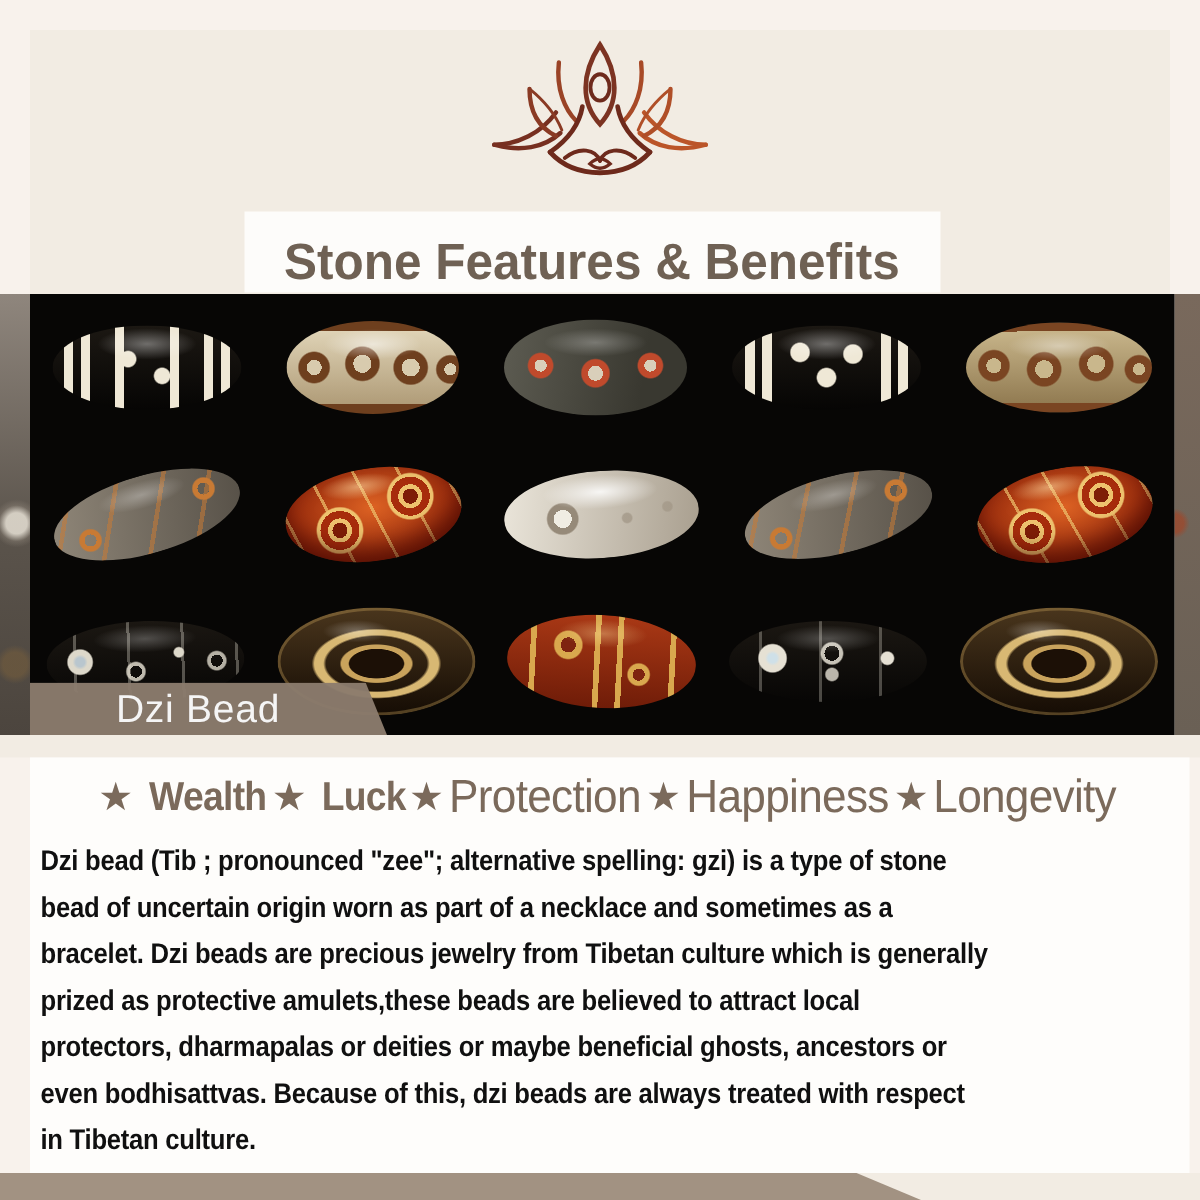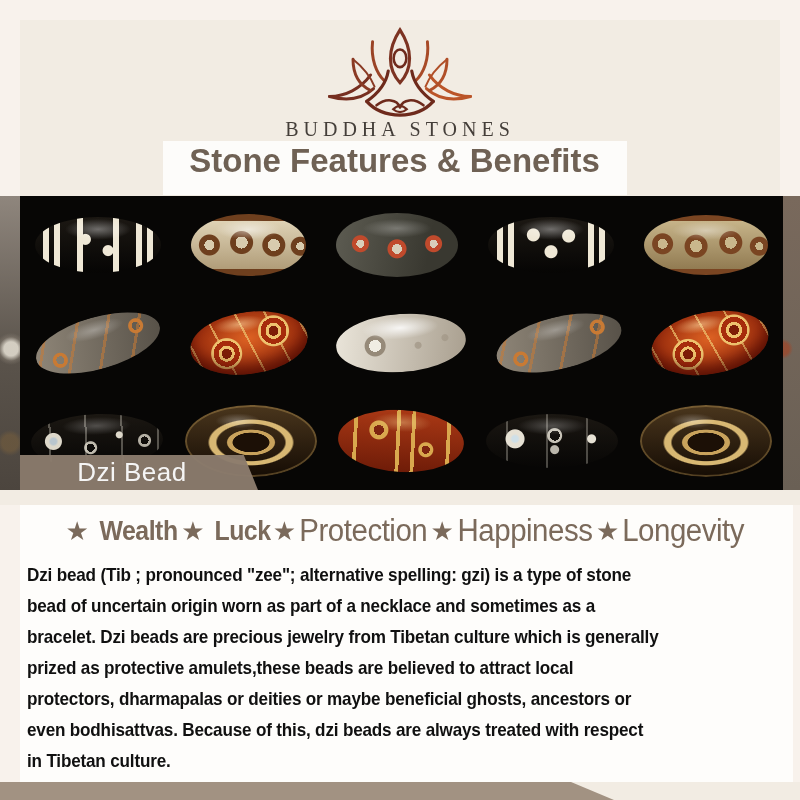--- a/index.html
+++ b/index.html
@@ -19,21 +19,21 @@
   }
   .logo-svg { position:absolute; left:300px; top:26px; width:200px; height:94px; }
   .brand-name {
     position:absolute; left:0; top:118px; width:800px; text-align:center;
     font-family:"Liberation Serif", serif; font-size:20px; letter-spacing:5px;
     color:var(--brand-text, #443e39);
   }
   .banner {
     position:absolute; left:163px; top:141px; width:464px; height:54px;
     background:var(--banner-bg, #fdfcfa);
-    display:flex; align-items:flex-start; justify-content:center;
+    display:flex; align-items:flex-end; justify-content:center;
   }
   .banner h1 {
     font-size:34px; font-weight:700; color:var(--banner-text, #6f6154);
     transform:scaleX(.97); white-space:nowrap;
   }
 
   
   .photo {
     position:absolute; left:20px; top:196px; width:763px; height:294px;
     background:var(--photo-bg, #070605); overflow:hidden;
@@ -230,21 +230,20 @@
 
     <ellipse cx="100" cy="33" rx="6.5" ry="9" stroke="#6e2a1c" stroke-width="2.6"></ellipse>
     <path d="M88 46 C 86 58, 79 68, 66 77" stroke="#6e2a1c" stroke-width="3.2"></path>
     <path d="M112 46 C 114 58, 121 68, 134 77" stroke="#6e2a1c" stroke-width="3.2"></path>
     <path d="M66 77 C 76 88, 88 91, 100 91 C 112 91, 124 88, 134 77" stroke="#6e2a1c" stroke-width="3.4"></path>
     <path d="M76 81 C 86 73, 97 75, 100 83" stroke="#6e2a1c" stroke-width="2.6"></path>
     <path d="M124 81 C 114 73, 103 75, 100 83" stroke="#6e2a1c" stroke-width="2.6"></path>
     <path d="M93 85 q 7 -7 14 0 q -7 6 -14 0 Z" stroke="#6e2a1c" stroke-width="2.2"></path>
   </svg>
 
-  <div class="brand-name">BUDDHA STONES</div>
 
   <div class="banner">
     <h1>Stone Features &amp; Benefits</h1>
   </div>
 
   <div class="strip left"></div>
   <div class="strip right"></div>
 
   <div class="photo">
     <div class="bead-rows" id="bead-rows">

